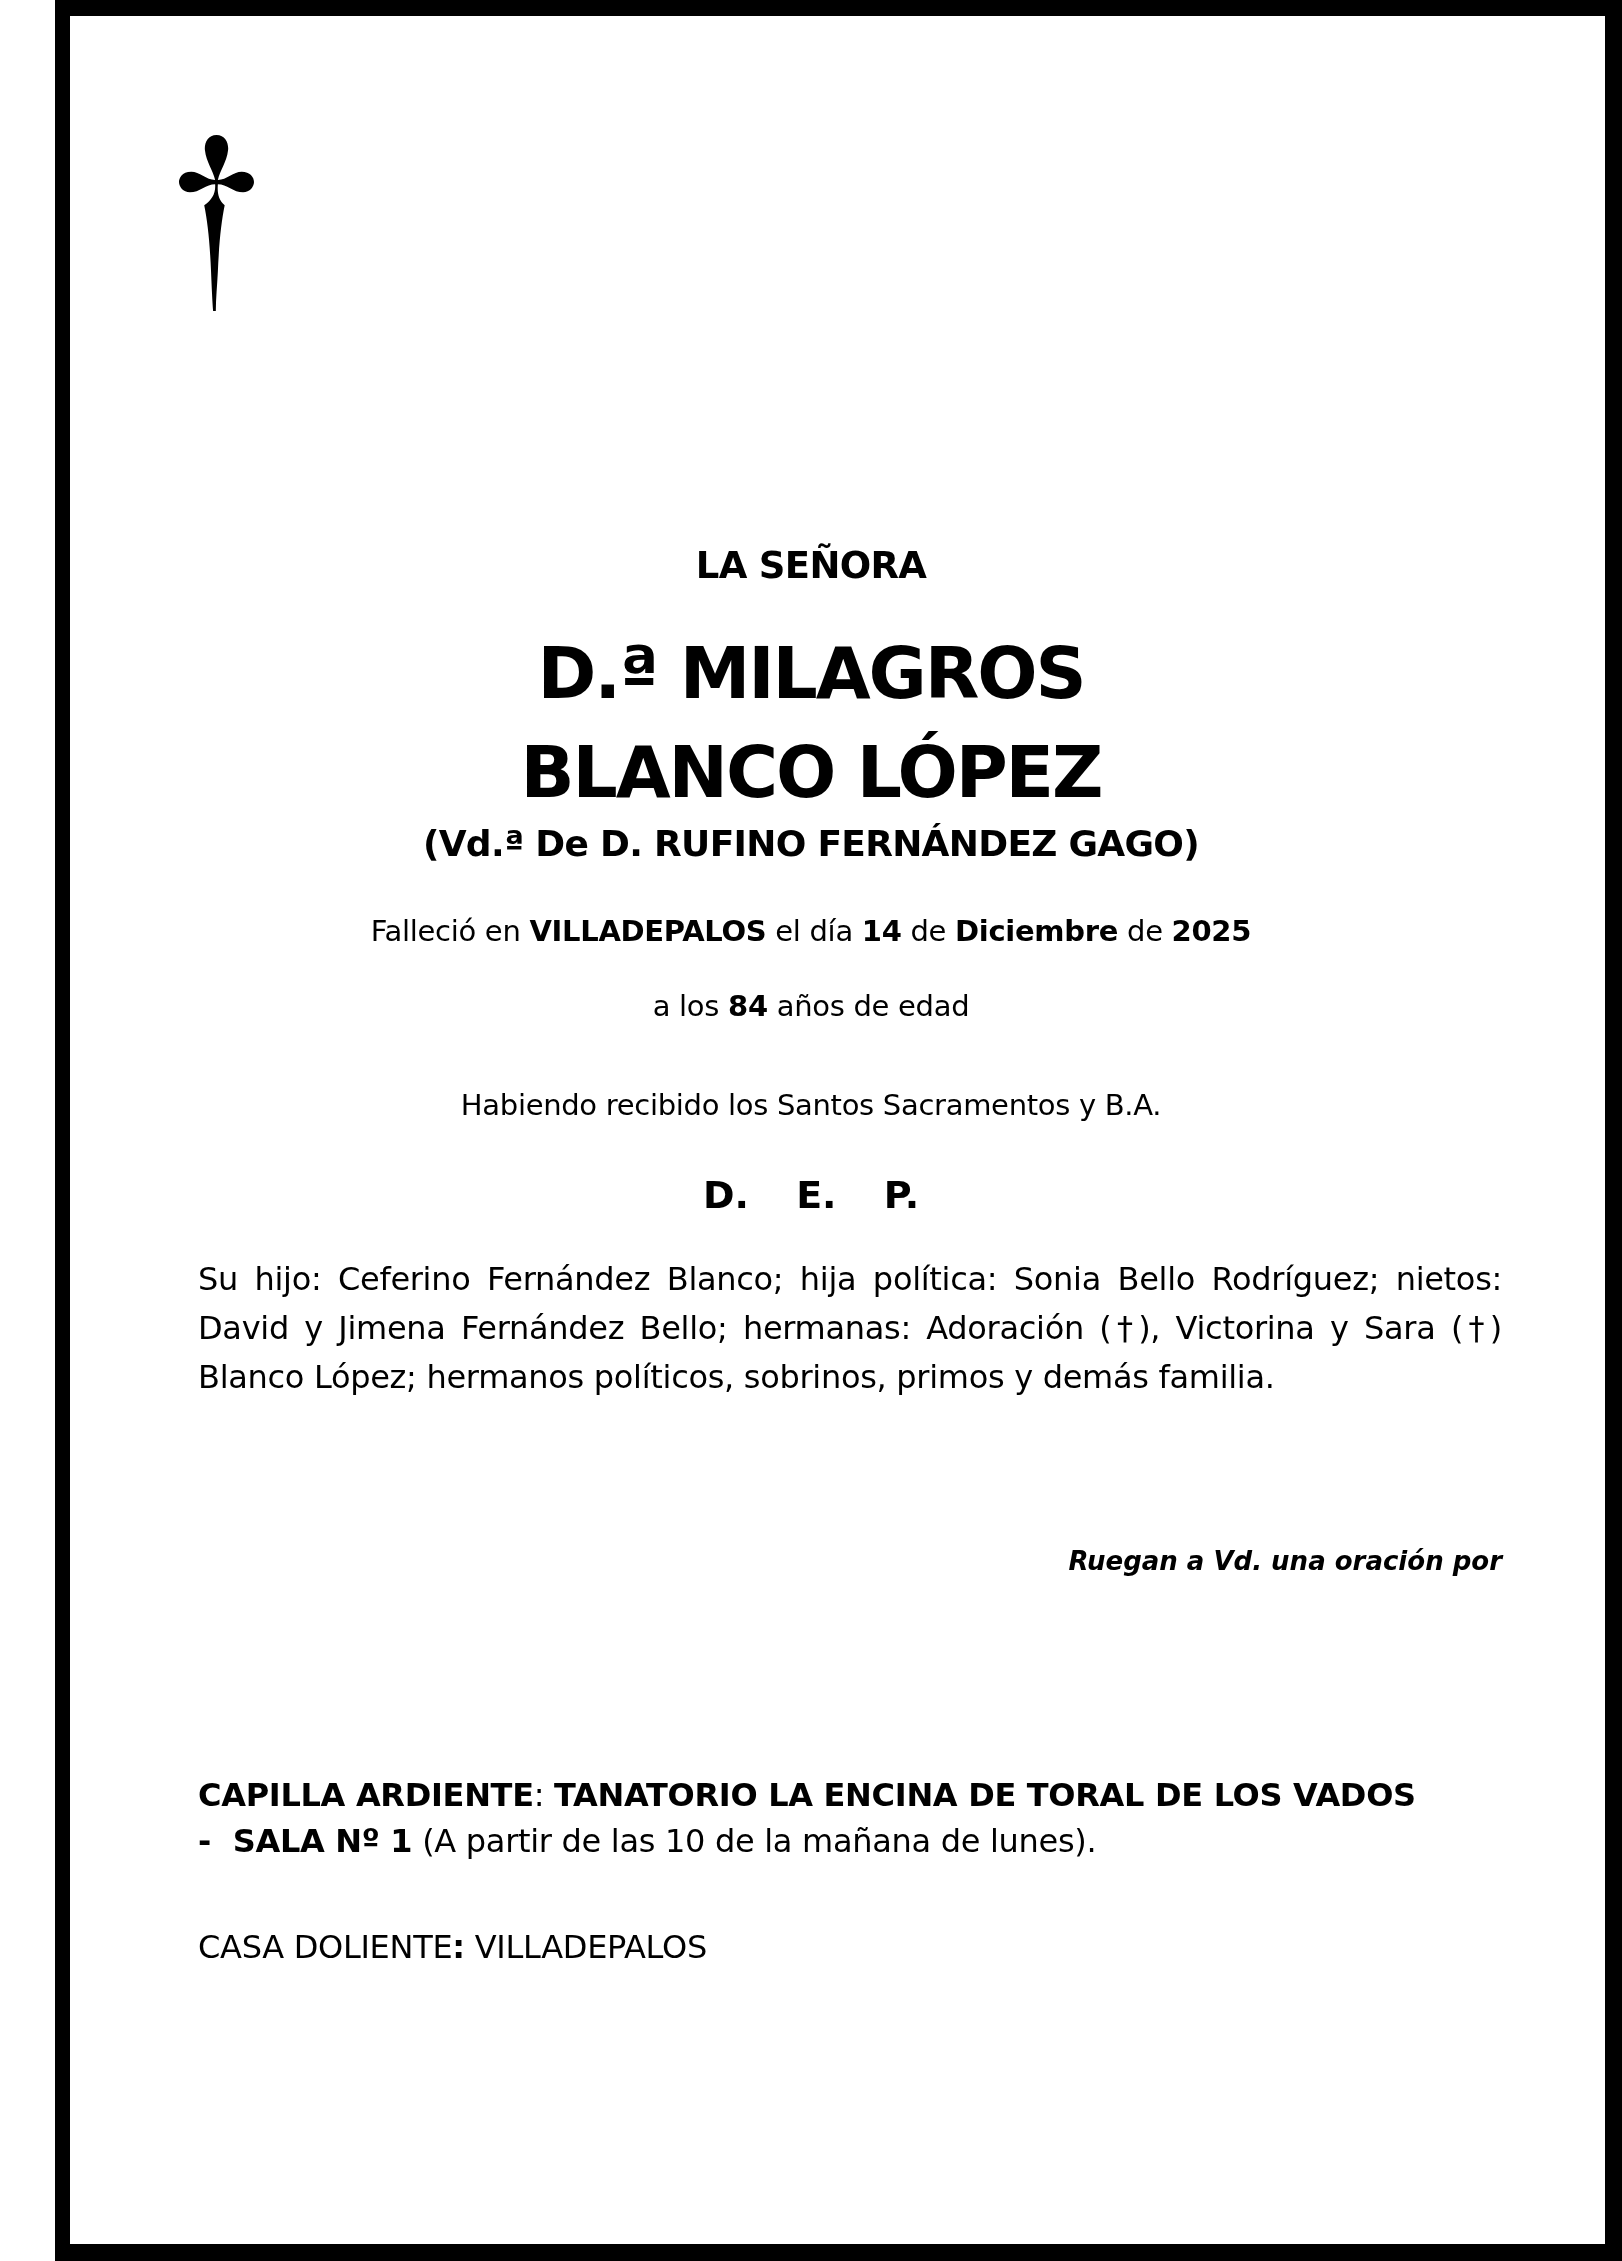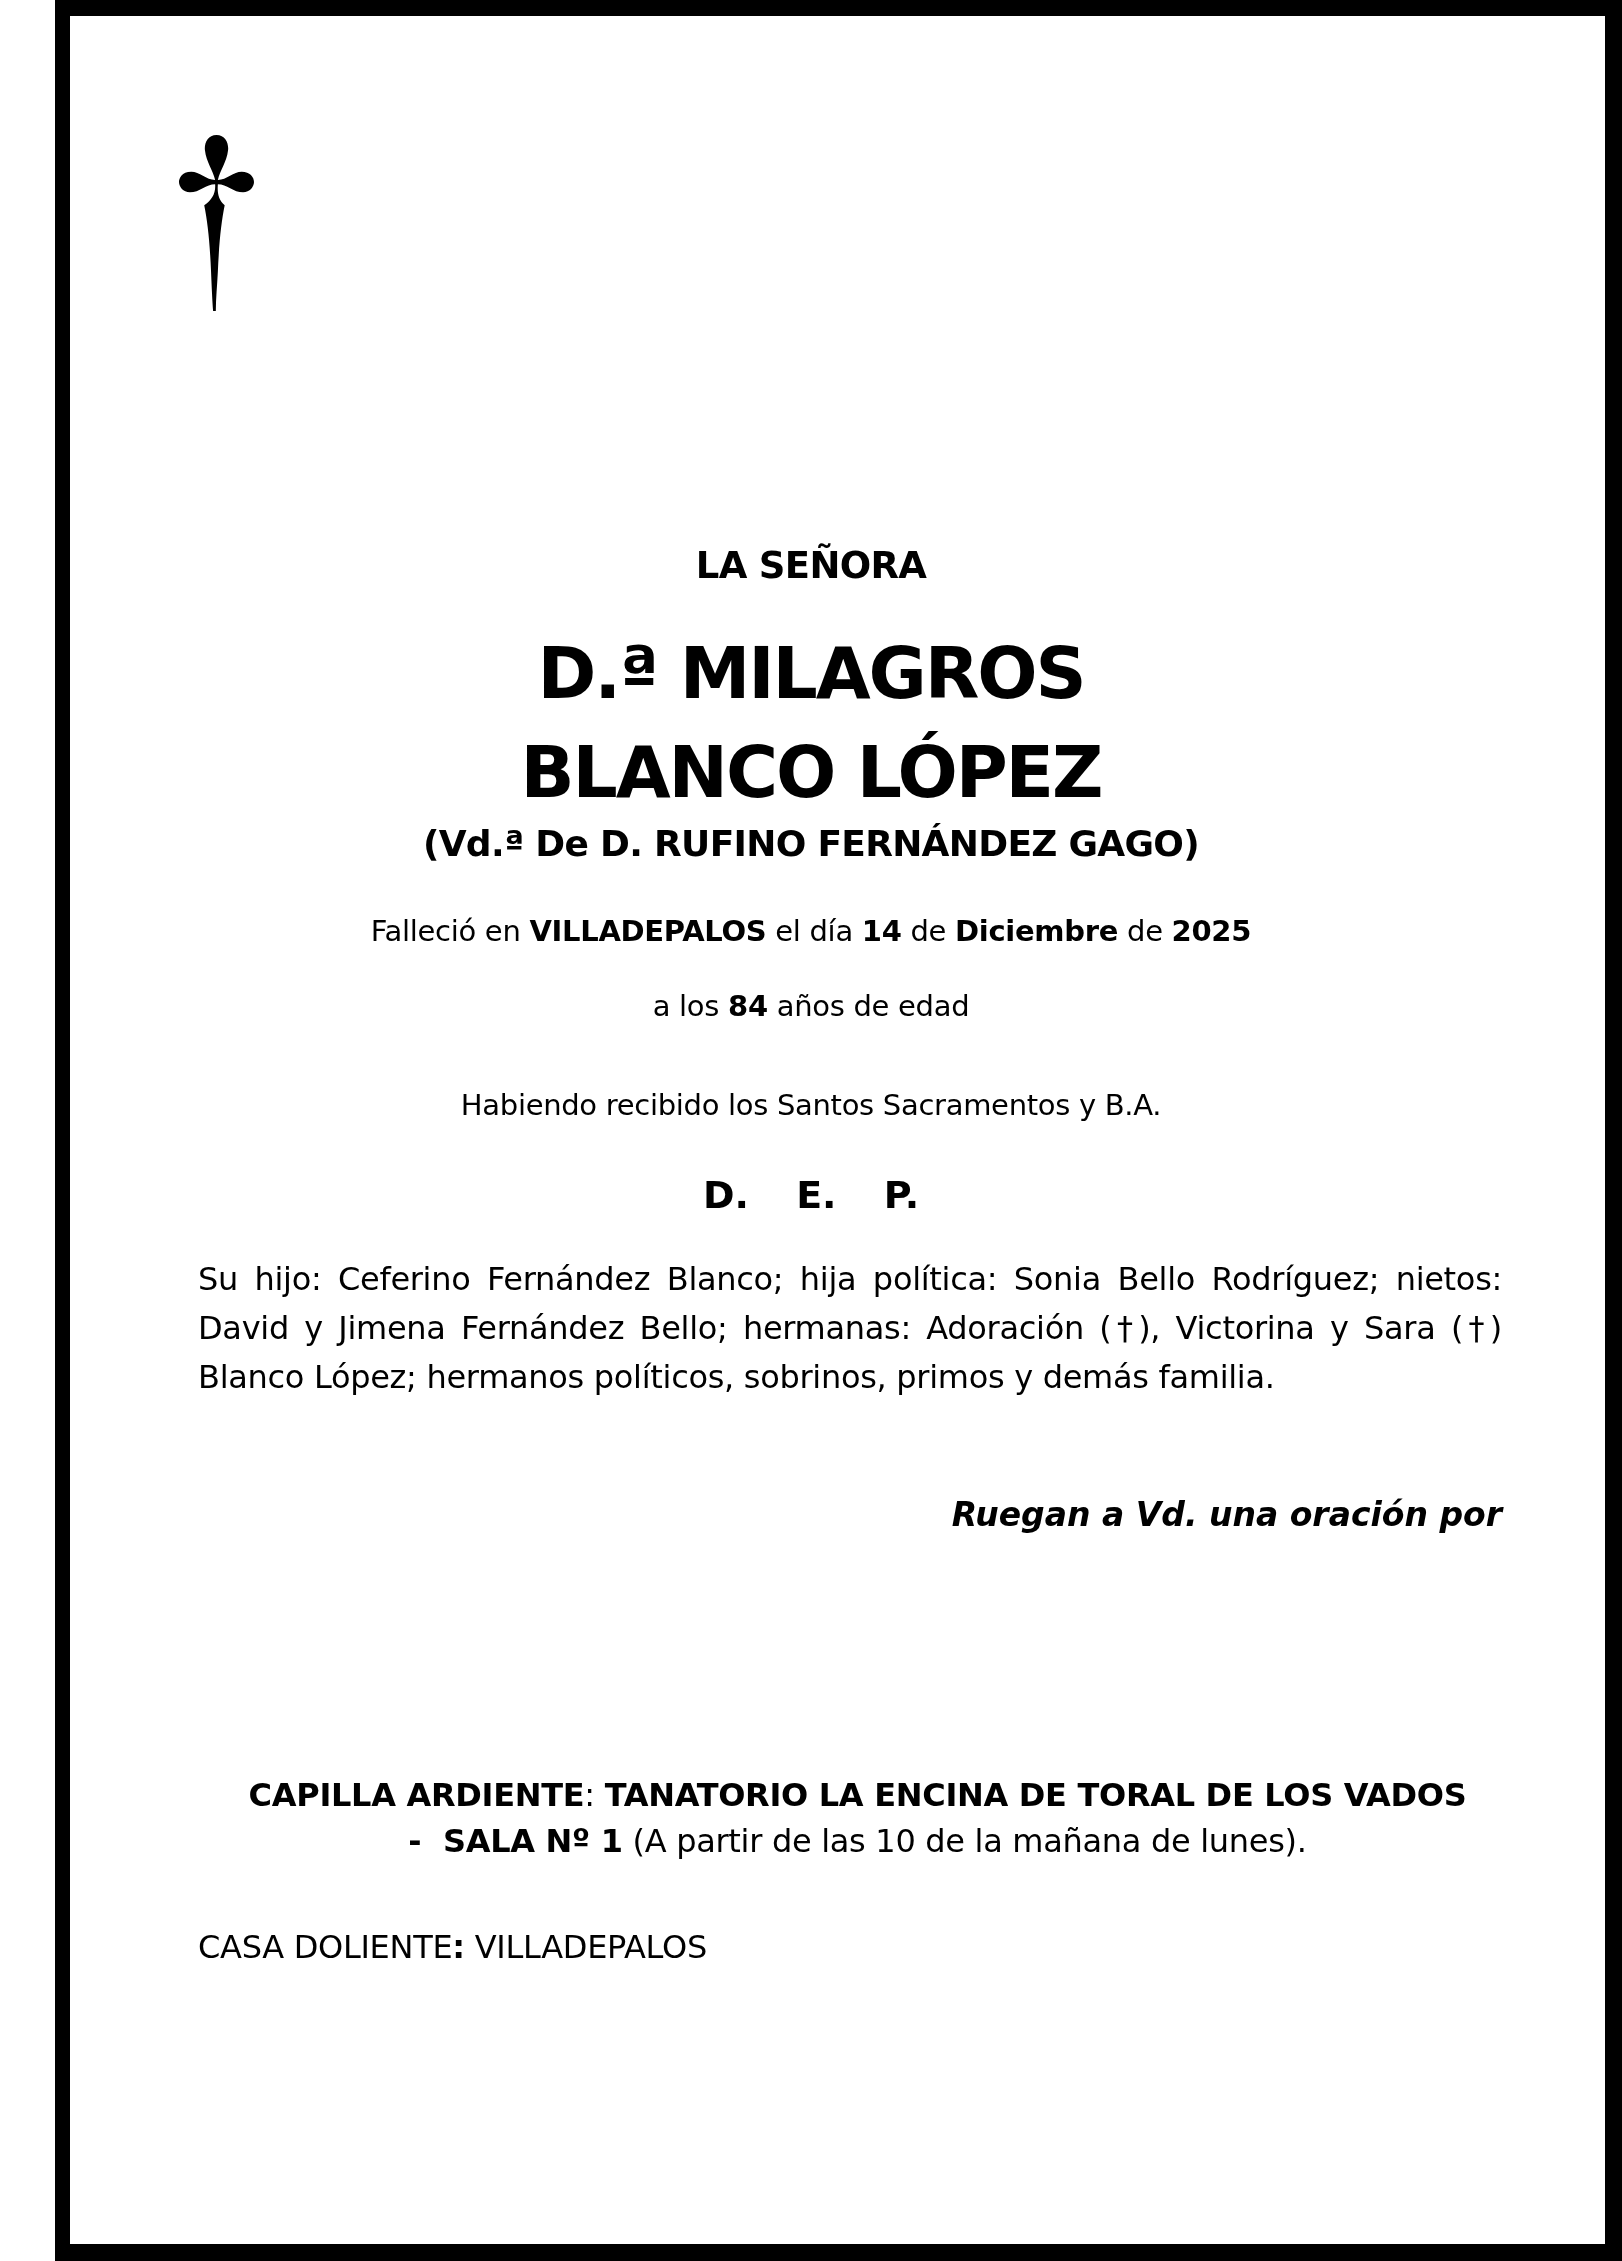--- a/index.html
+++ b/index.html
@@ -15,27 +15,27 @@
     #name1 { top: 632px; font-size: 71px; font-weight: bold; letter-spacing: -2.1px; }
     #name2 { top: 731px; font-size: 71px; font-weight: bold; letter-spacing: -2.1px; }
     #widow { top: 823px; font-size: 36px; font-weight: bold; letter-spacing: -0.7px; }
     #died { top: 914px; font-size: 29px; letter-spacing: -0.3px; }
     #age { top: 989px; font-size: 29px; letter-spacing: -0.3px; }
     #sacr { top: 1088px; font-size: 29px; letter-spacing: -0.3px; }
     #dep { top: 1173px; font-size: 38px; font-weight: bold; word-spacing: 34px; }
     .para { position: absolute; left: 198px; width: 1304px; font-size: 32px; line-height: 49px;
             text-align: justify; text-align-last: left; letter-spacing: -0.3px; }
     #family { top: 1255px; }
-    .pray { position: absolute; right: 120px; width: 615px; text-align: right; font-size: 33px;
-            font-weight: bold; font-style: italic; line-height: 34px; }
+    .pray { position: absolute; right: 120px; width: 615px; text-align: right; font-size: 26px;
+            font-weight: bold; font-style: italic; line-height: 34px; margin-top: 46px; }
     #pray { top: 1498px; }
     .left { position: absolute; left: 198px; width: 1319px; font-size: 32px; line-height: 46px;
             white-space: nowrap; letter-spacing: -0.3px; }
     #funeral { top: 1634px; }
-    #capilla { top: 1772px; text-align: center; }
+    #capilla { top: 1772px; }
     #casa { top: 1924px; }
   </style>
 </head>
 <body>
 
 <div class="frame"></div>
 
 <svg class="cross" viewBox="0 0 110 258" xmlns="http://www.w3.org/2000/svg">
   <path fill="#000" d="
     M55,0 C42,0 37,12 38,22 C40,40 50,52 53,66

